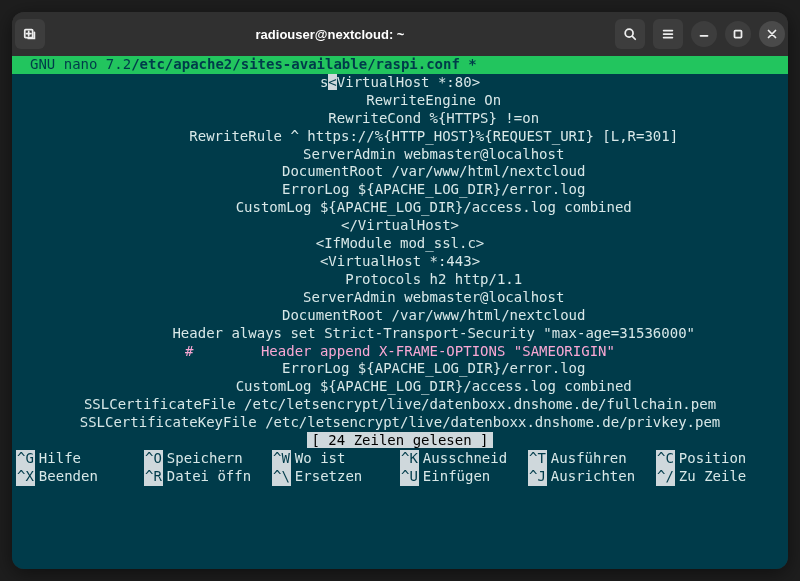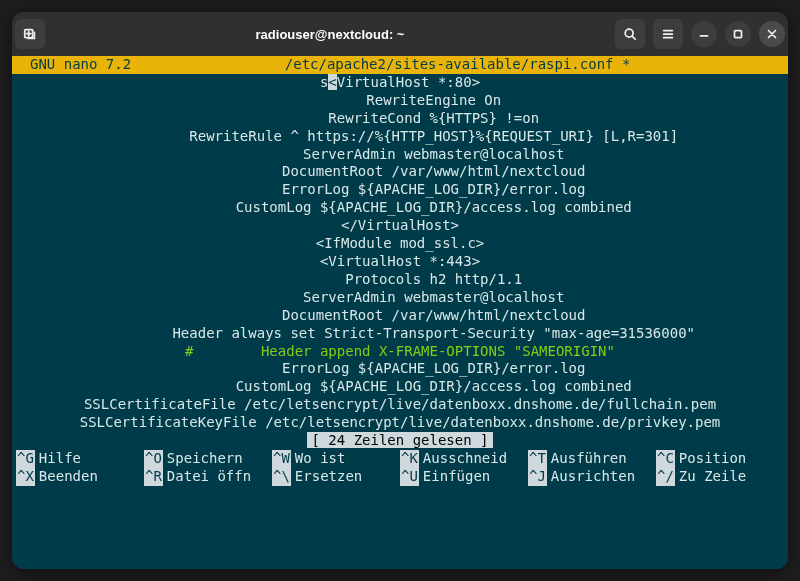--- a/index.html
+++ b/index.html
@@ -47,36 +47,36 @@
   .tb-btn svg { width: 14px; height: 14px; stroke: #eee; fill: none; stroke-width: 2; }
   .terminal {
     flex: 1;
     background: #003b4a;
     padding: 0;
     overflow: hidden;
     line-height: 1.28;
     font-size: 14px;
   }
   .nano-header {
-    background: #eab308;
+    background: #22c55e;
     color: #003b4a;
     display: flex;
     padding: 0 4px;
     white-space: pre;
   }
   .nano-header .title { flex: 0 0 auto; padding-left: 14px; }
-  .nano-header .file { flex: 1; text-align: center; }
+  .nano-header .file { flex: 1; text-align: left; font-weight: bold; }
   .content {
     color: #d8e8e8;
     padding: 0 4px;
     white-space: pre;
     text-align: center;
   }
   .content .line { display: block; min-height: 1.28em; }
-  .comment { color: #84cc16; }
+  .comment { color: #f9a8d4; }
   .cursor {
     background: #cfd8dc;
     color: #003b4a;
   }
   .status-line {
     text-align: center;
     color: #d8e8e8;
   }
   .status-line .pill {
     background: #cfd8dc;

